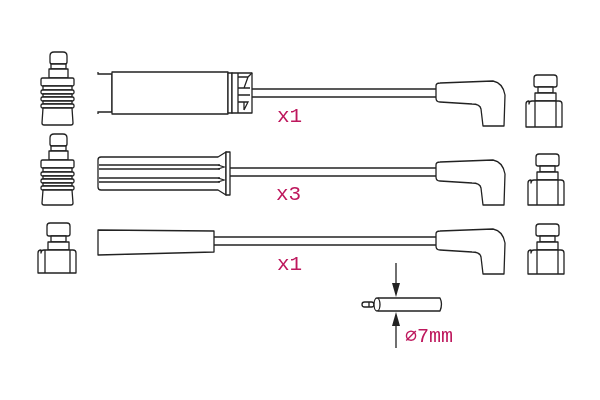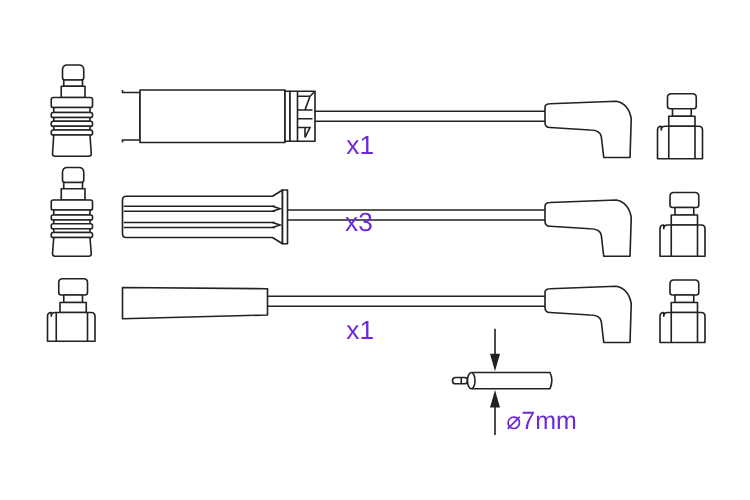--- a/index.html
+++ b/index.html
@@ -25,28 +25,28 @@
       stroke-width: 1.3;
       stroke-linejoin: round;
     }
     .line {
       fill: none;
       stroke: #222222;
       stroke-width: 1.3;
     }
     .label {
       position: absolute;
-      font-family: Liberation Sans, sans-serif;
-      color: #6d28d9;
+      font-family: Liberation Mono, monospace;
+      color: #be185d;
       font-size: 21px;
       line-height: 1;
       white-space: nowrap;
     }
     #qty-1 { left: 277px; top: 106px; }
-    #qty-2 { left: 276px; top: 168px; text-align: center; }
+    #qty-2 { left: 276px; top: 184px; text-align: center; }
     #qty-3 { left: 277px; top: 254px; }
     #diam-label { left: 405px; top: 327px; font-size: 20px; }
   </style>
 </head>
 <body>
 
 <svg id="canvas" viewBox="0 0 600 400" xmlns="http://www.w3.org/2000/svg">
 
   <g>
 

